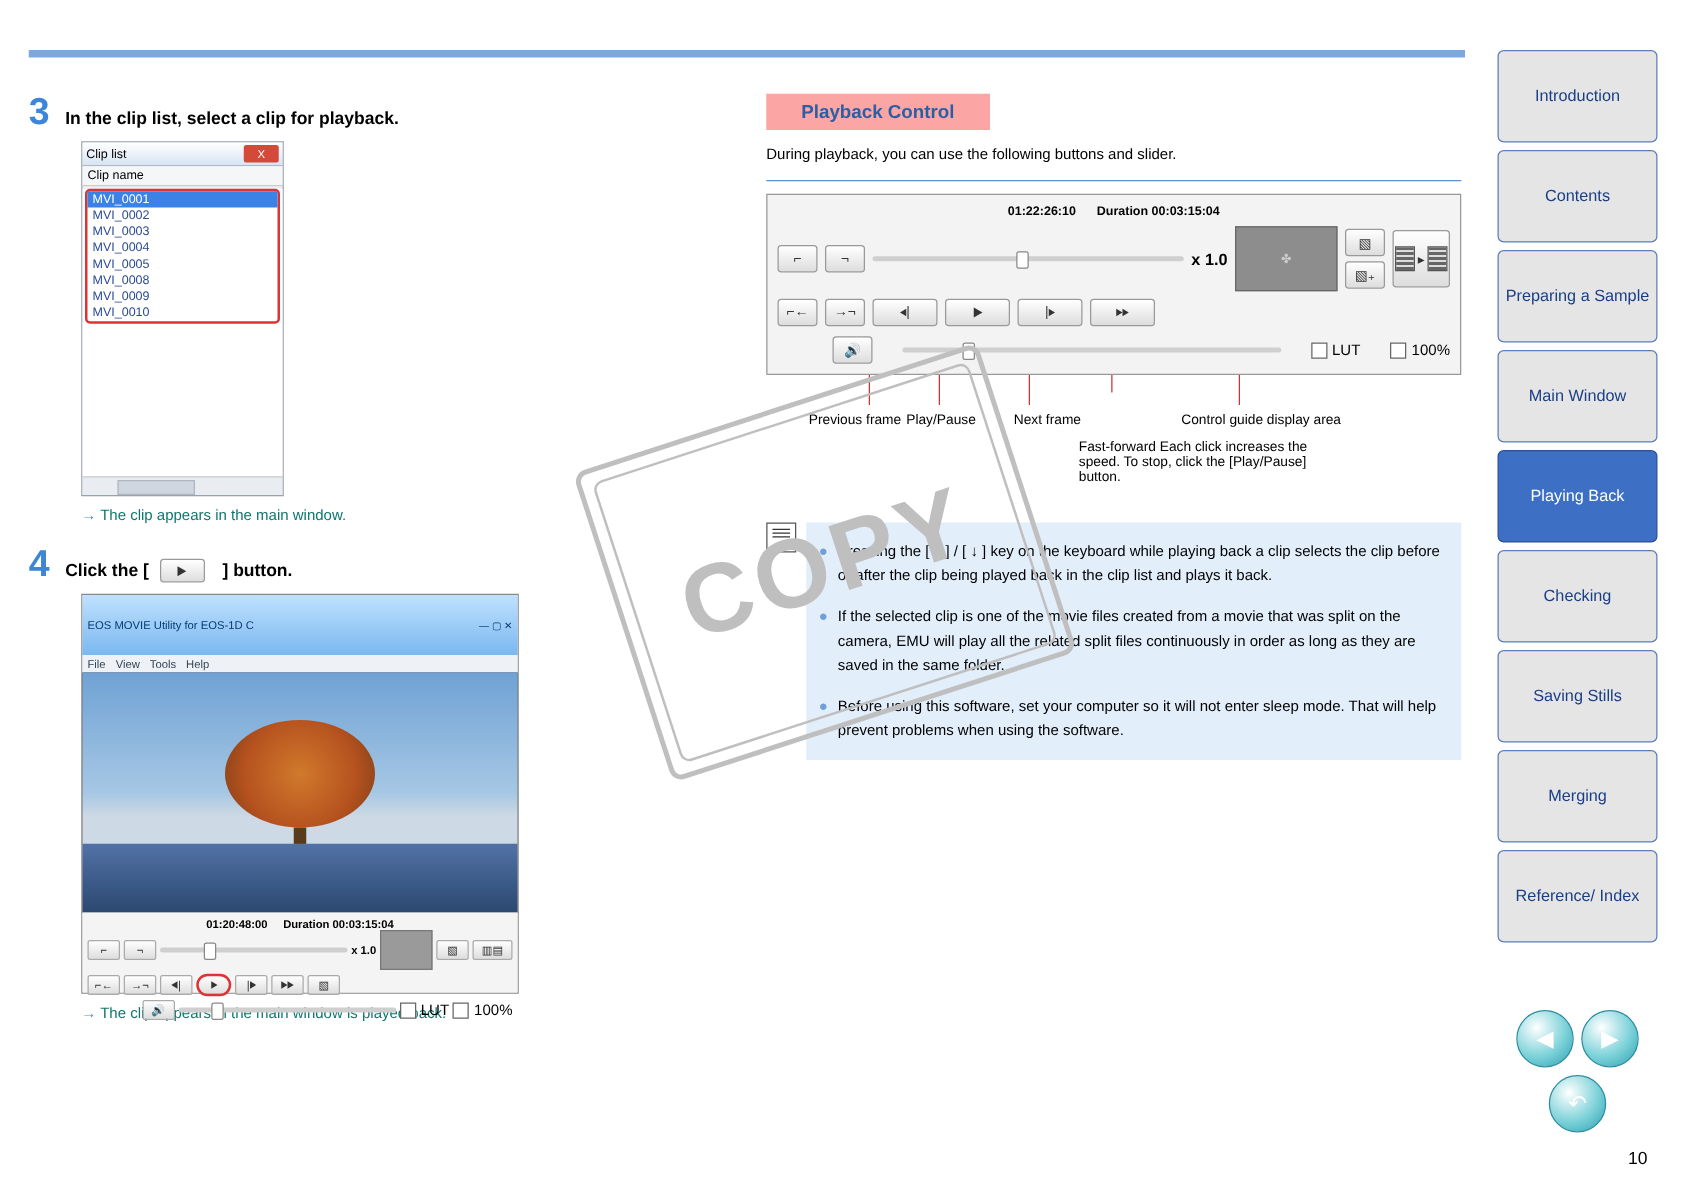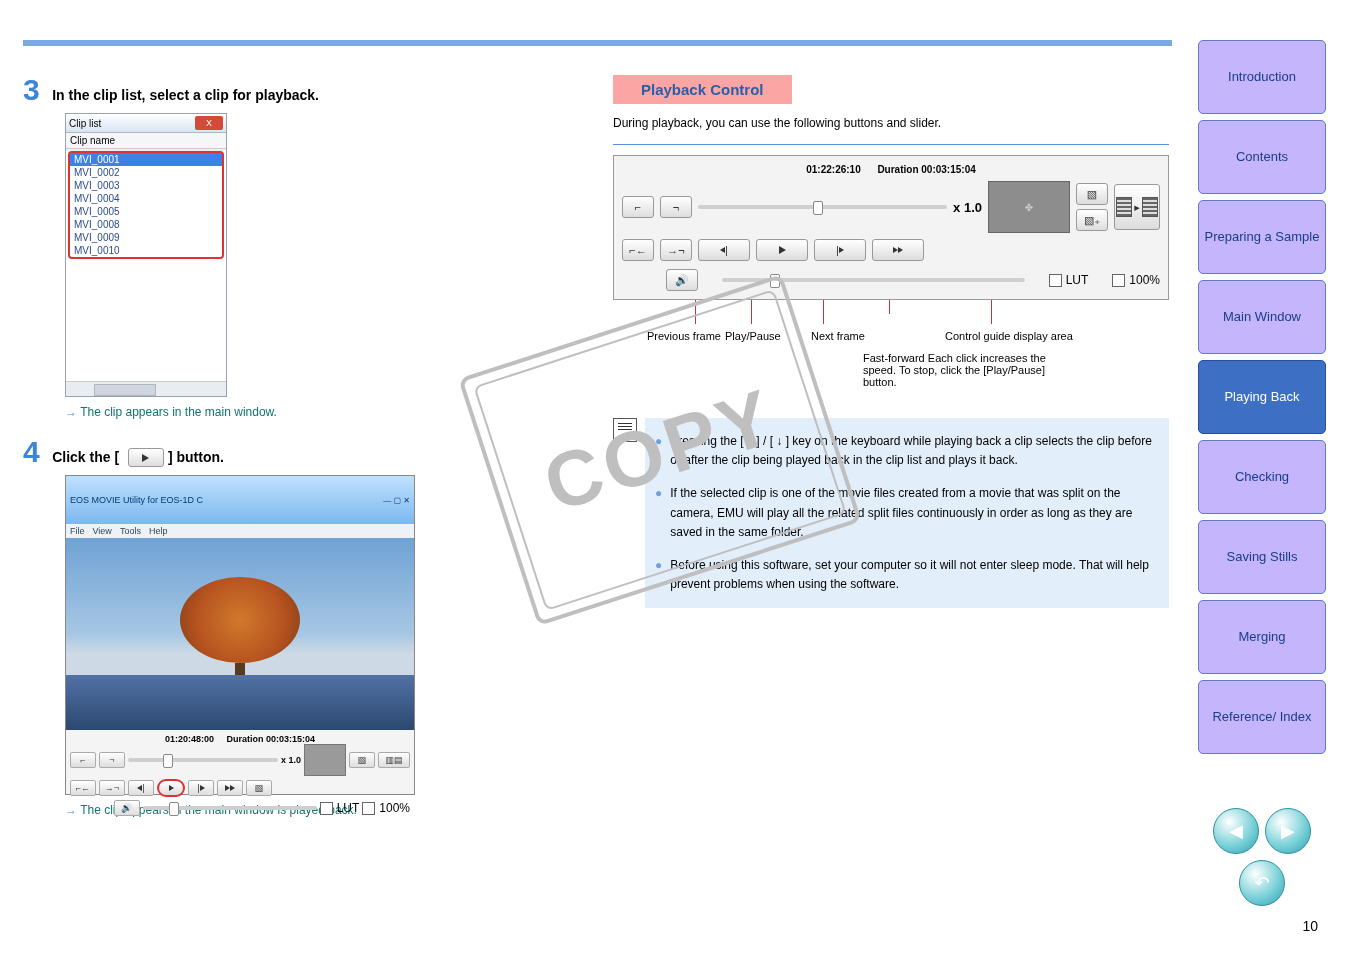--- a/index.html
+++ b/index.html
@@ -71,21 +71,21 @@
   .lbls{position:relative;height:24px;font-size:11px;color:#000;}
   .lbls span{position:absolute;top:0;white-space:nowrap;}
   
   .noteicon{width:22px;height:22px;border:1px solid #555;background:#fff;position:relative;display:inline-block;vertical-align:top;margin-right:8px;}
   .noteicon::before{content:"";position:absolute;left:4px;top:4px;right:4px;height:1px;background:#333;box-shadow:0 3px 0 #333,0 6px 0 #333;}
   .notebox{background:#e3eefb;padding:14px 14px 14px 10px;margin-top:48px;font-size:12px;line-height:1.6;}
   .notebox .nb{display:flex;margin-bottom:14px;}
   .notebox .nb .dot{color:#6fa0db;margin-right:8px;}
   
   .sidenav{position:absolute;right:24px;top:40px;width:128px;display:flex;flex-direction:column;gap:6px;}
-  .sbtn{height:64px;background:#c4b5fd;border:1px solid #5f7db6;border-radius:5px;color:#1a3e86;font-size:13px;display:flex;align-items:center;justify-content:center;text-align:center;padding:4px;line-height:1.2;}
+  .sbtn{height:64px;background:#e5e5e5;border:1px solid #5f7db6;border-radius:5px;color:#1a3e86;font-size:13px;display:flex;align-items:center;justify-content:center;text-align:center;padding:4px;line-height:1.2;}
   .sbtn.active{background:#3d6fc4;color:#fff;border-color:#2a4f9a;}
   .pager{position:absolute;right:24px;bottom:48px;width:128px;display:flex;flex-direction:column;align-items:center;gap:6px;}
   .pager .row{display:flex;gap:6px;}
   .circ{width:44px;height:44px;border-radius:50%;background:radial-gradient(circle at 35% 30%,#fff,#7dd2d9 55%,#2aa0b0);border:1px solid #2c8ea0;display:flex;align-items:center;justify-content:center;color:#fff;font-size:18px;}
   .circ.small{width:44px;height:44px;}
   .pagenum{position:absolute;right:32px;bottom:20px;font-size:14px;}
   
   .wm{position:absolute;left:490px;top:320px;width:340px;height:260px;transform:rotate(-18deg);pointer-events:none;}
   .wm .outer{position:absolute;inset:0;border:4px solid #bfbfbf;border-radius:10px;}
   .wm .inner{position:absolute;inset:12px;border:2px solid #bfbfbf;border-radius:8px;display:flex;align-items:center;justify-content:center;color:#bfbfbf;font-size:78px;font-weight:bold;letter-spacing:4px;}
@@ -130,21 +130,21 @@
         <span class="txt">The clip appears in the main window.</span>
       </div>
     </div>
 
     <div style="margin-top:18px;">
       <span class="stepnum">4</span>
       <span class="steptext">Click the [</span>
       <span class="bigplay">
           <span class="triR"></span>
         </span>
-      <span class="steptext" style="margin-left:0;">] button.</span>
+      <span class="steptext" style="margin-left:10px;">] button.</span>
 
       <div class="fig">
         <div class="winMain">
           <div class="titlebar">
             <span>EOS MOVIE Utility for EOS-1D C</span>
             <span style="font-size:8px;">— ▢ ✕</span>
           </div>
           <div class="menubar">
             <span>File</span>
             <span>View</span>

